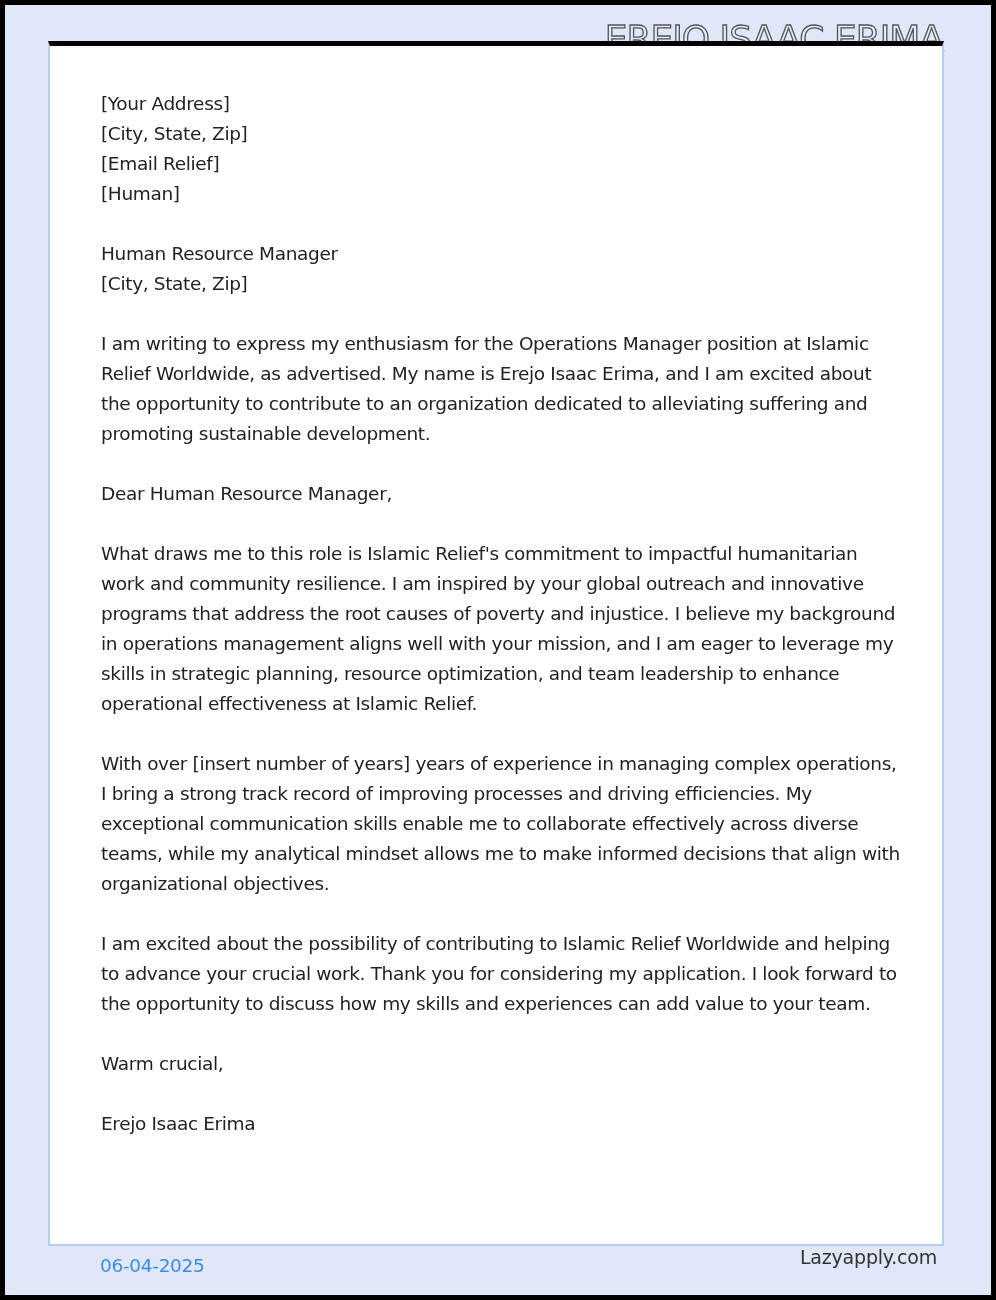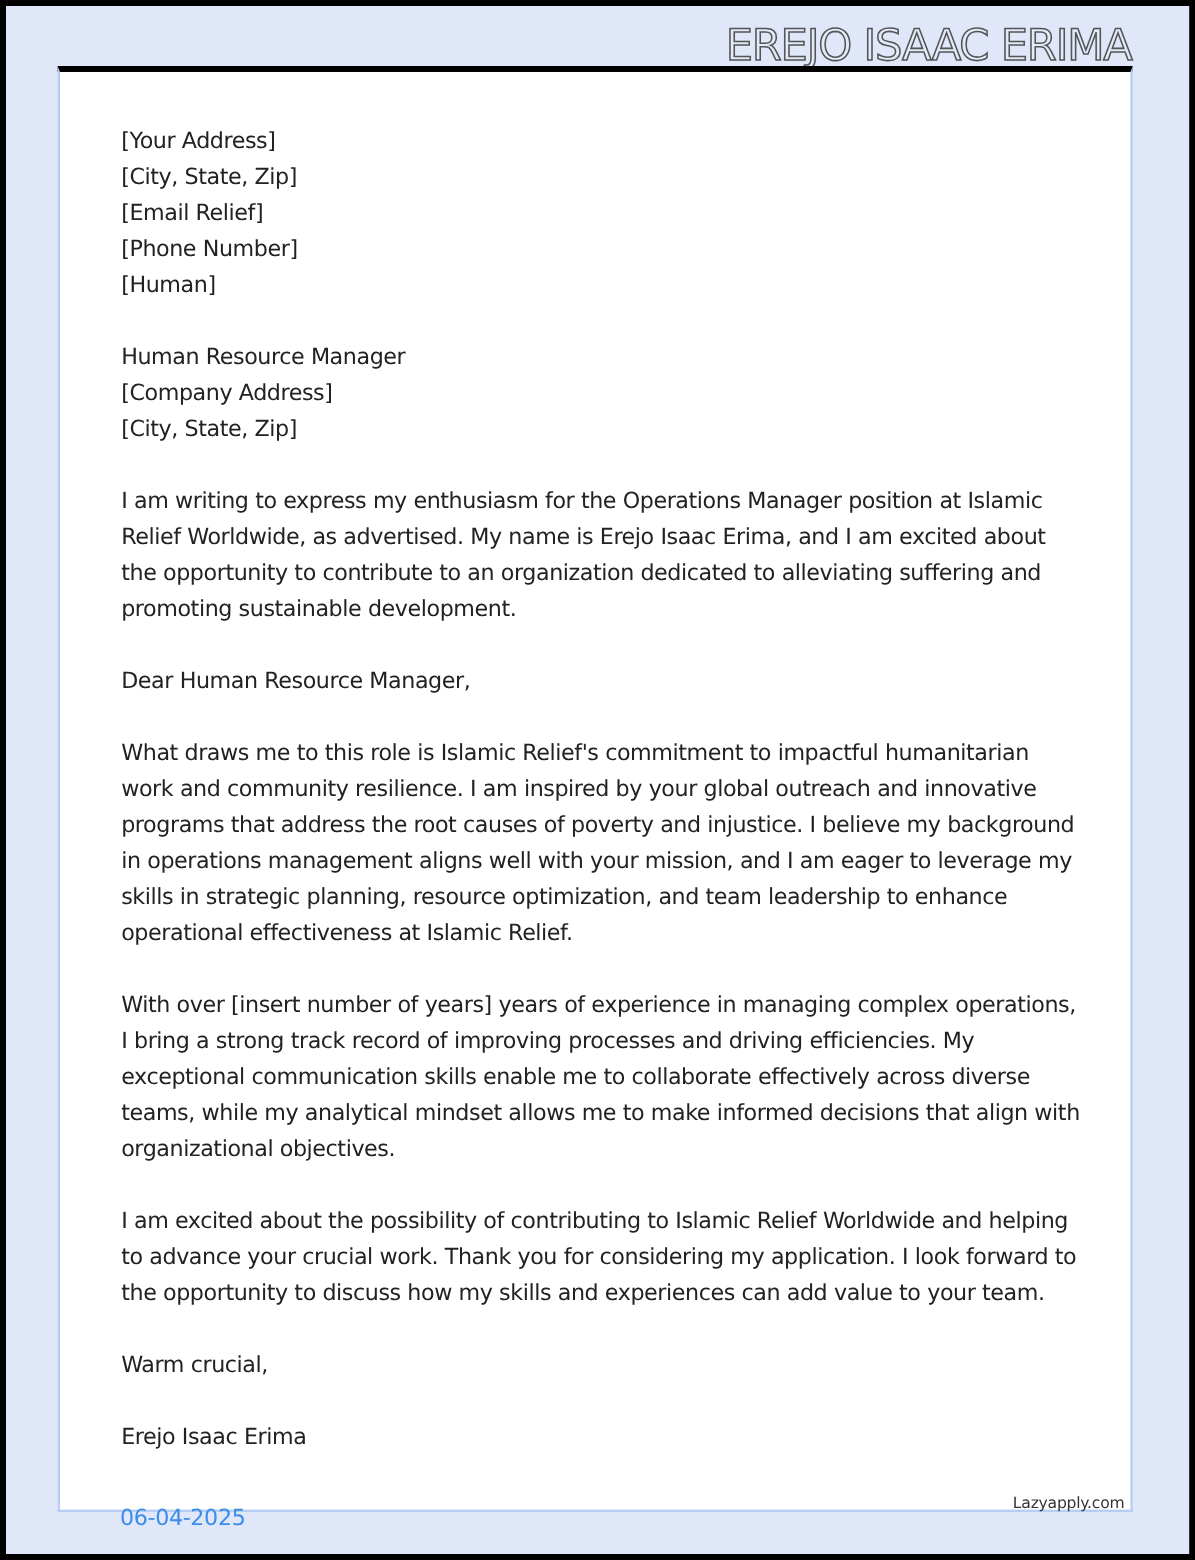--- a/index.html
+++ b/index.html
@@ -11,21 +11,21 @@
   }
   .header-name {
     position: absolute; right: 48px; top: 12px;
     font-family: "DejaVu Sans", sans-serif;
     font-size: 36px; line-height: 44px; letter-spacing: -1px;
     color: #e3eaf9;
     -webkit-text-stroke: 1.3px #555;
     white-space: nowrap;
   }
   .page {
-    position: absolute; left: 43px; top: 50px;
+    position: absolute; left: 43px; top: 36px;
     width: 896px; height: 1205px;
     background: #fff;
     border-top: 5px solid #000;
     border-left: 2px solid #b6cdf4;
     border-right: 2px solid #b6cdf4;
     border-bottom: 2px solid #b6cdf4;
     box-sizing: border-box;
   }
   .letter {
     position: absolute; left: 51px; top: 43px; width: 800px;
@@ -34,40 +34,38 @@
   }
   .letter p { margin: 0 0 30px 0; }
   .letter .line { display: block; }
   .date {
     position: absolute; left: 95px; top: 1246px;
     font-size: 18.5px; line-height: 30px; color: #3b8de8;
     letter-spacing: -0.3px;
   }
   .brand {
     position: absolute; right: 54px; top: 1241px;
-    font-size: 13px; color: #333; letter-spacing: -0.2px;
+    font-size: 19px; color: #333; letter-spacing: -0.2px;
   }
 </style>
 </head>
 <body>
 
 <div class="header-name">EREJO ISAAC ERIMA</div>
 
 <div class="page">
   <div class="letter">
     <p>
       <span class="line">[Your Address]</span>
       <span class="line">[City, State, Zip]</span>
       <span class="line">[Email Relief]</span>
-      <span class="line">[Phone Number]</span>
       <span class="line">[Human]</span>
     </p>
     <p>
       <span class="line">Human Resource Manager</span>
-      <span class="line">[Company Address]</span>
       <span class="line">[City, State, Zip]</span>
     </p>
     <p>I am writing to express my enthusiasm for the Operations Manager position at Islamic Relief Worldwide, as advertised. My name is Erejo Isaac Erima, and I am excited about the opportunity to contribute to an organization dedicated to alleviating suffering and promoting sustainable development.</p>
     <p>Dear Human Resource Manager,</p>
     <p>What draws me to this role is Islamic Relief's commitment to impactful humanitarian work and community resilience. I am inspired by your global outreach and innovative programs that address the root causes of poverty and injustice. I believe my background in operations management aligns well with your mission, and I am eager to leverage my skills in strategic planning, resource optimization, and team leadership to enhance operational effectiveness at Islamic Relief.</p>
     <p>With over [insert number of years] years of experience in managing complex operations, I bring a strong track record of improving processes and driving efficiencies. My exceptional communication skills enable me to collaborate effectively across diverse teams, while my analytical mindset allows me to make informed decisions that align with organizational objectives.</p>
     <p>I am excited about the possibility of contributing to Islamic Relief Worldwide and helping to advance your crucial work. Thank you for considering my application. I look forward to the opportunity to discuss how my skills and experiences can add value to your team.</p>
     <p>Warm crucial,</p>
     <p>Erejo Isaac Erima</p>
   </div>

